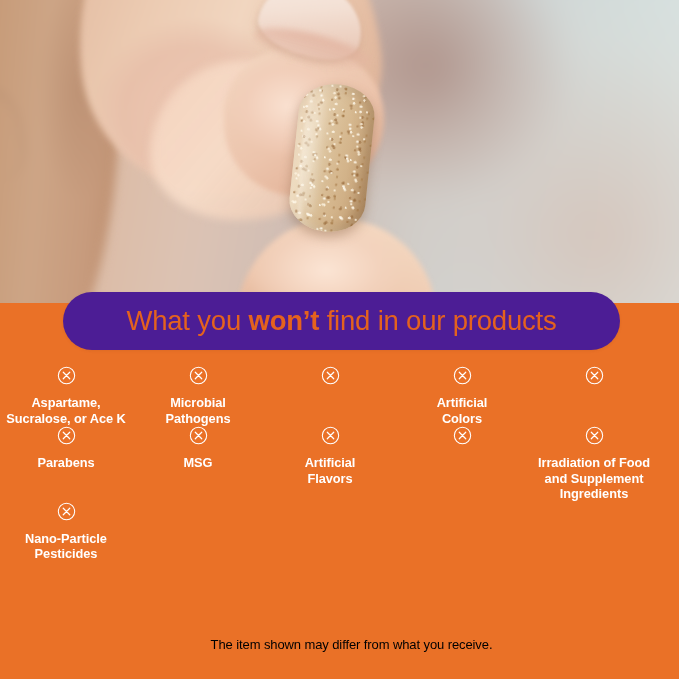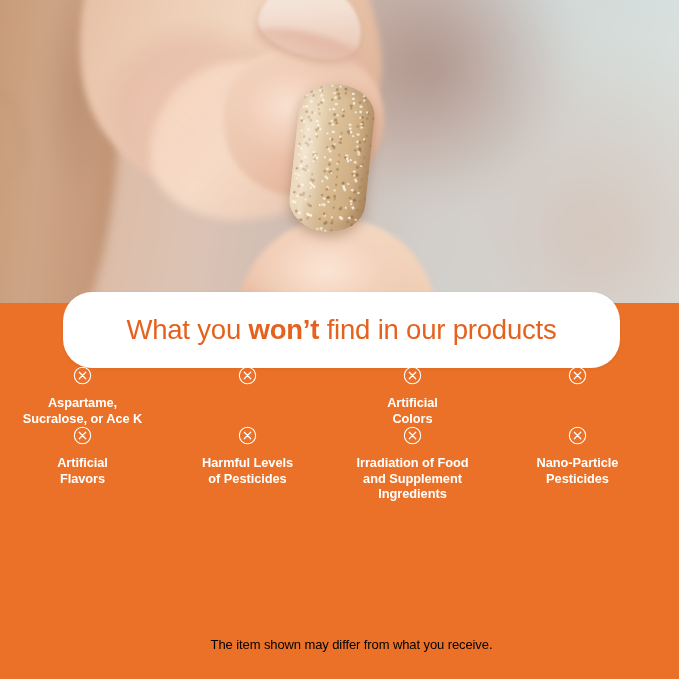--- a/index.html
+++ b/index.html
@@ -240,22 +240,22 @@
     height: 376px;
     background: #ea7127;
   }
 
   
   .headline-pill {
     position: absolute;
     left: 63px;
     top: 292px;
     width: 557px;
-    height: 76px;
-    background: #ffffff;
+    height: 58px;
+    background: #4c1d95;
     border-radius: 29px;
     display: flex;
     align-items: center;
     justify-content: center;
     box-shadow: 0 1px 3px rgba(120,60,20,0.10);
   }
   .headline {
     font-size: 27.5px;
     color: #e4621e;
     letter-spacing: -0.2px;
@@ -266,21 +266,21 @@
     font-weight: 700;
   }
 
   
   .grid {
     position: absolute;
     left: 0;
     top: 366px;
     width: 660px;
     display: grid;
-    grid-template-columns: repeat(4, 1fr);
+    grid-template-columns: repeat(5, 1fr);
     row-gap: 0;
     column-gap: 0;
   }
   .cell {
     display: flex;
     flex-direction: column;
     align-items: center;
     padding: 0 6px;
   }
   .x-icon {
@@ -355,20 +355,30 @@
       <span class="cell-label">Aspartame,
 Sucralose, or Ace K</span>
     </div>
     <div class="cell row-1">
       <span class="x-icon">
         <svg width="19" height="19" viewBox="0 0 20 20" aria-hidden="true">
           <circle cx="10" cy="10" r="8.6" fill="none" stroke="#ffffff" stroke-width="1.1"></circle>
           <path d="M6.6 6.6 L13.4 13.4 M13.4 6.6 L6.6 13.4" stroke="#ffffff" stroke-width="1.3" stroke-linecap="round"></path>
         </svg>
       </span>
+      <span class="cell-label">Microbial
+Pathogens</span>
+    </div>
+    <div class="cell row-1">
+      <span class="x-icon">
+        <svg width="19" height="19" viewBox="0 0 20 20" aria-hidden="true">
+          <circle cx="10" cy="10" r="8.6" fill="none" stroke="#ffffff" stroke-width="1.1"></circle>
+          <path d="M6.6 6.6 L13.4 13.4 M13.4 6.6 L6.6 13.4" stroke="#ffffff" stroke-width="1.3" stroke-linecap="round"></path>
+        </svg>
+      </span>
     </div>
     <div class="cell row-1">
       <span class="x-icon">
         <svg width="19" height="19" viewBox="0 0 20 20" aria-hidden="true">
           <circle cx="10" cy="10" r="8.6" fill="none" stroke="#ffffff" stroke-width="1.1"></circle>
           <path d="M6.6 6.6 L13.4 13.4 M13.4 6.6 L6.6 13.4" stroke="#ffffff" stroke-width="1.3" stroke-linecap="round"></path>
         </svg>
       </span>
       <span class="cell-label">Artificial
 Colors</span>
@@ -382,33 +392,49 @@
         </svg>
       </span>
     </div>
     <div class="cell row-2">
       <span class="x-icon">
         <svg width="19" height="19" viewBox="0 0 20 20" aria-hidden="true">
           <circle cx="10" cy="10" r="8.6" fill="none" stroke="#ffffff" stroke-width="1.1"></circle>
           <path d="M6.6 6.6 L13.4 13.4 M13.4 6.6 L6.6 13.4" stroke="#ffffff" stroke-width="1.3" stroke-linecap="round"></path>
         </svg>
       </span>
+      <span class="cell-label">Parabens</span>
+    </div>
+    <div class="cell row-2">
+      <span class="x-icon">
+        <svg width="19" height="19" viewBox="0 0 20 20" aria-hidden="true">
+          <circle cx="10" cy="10" r="8.6" fill="none" stroke="#ffffff" stroke-width="1.1"></circle>
+          <path d="M6.6 6.6 L13.4 13.4 M13.4 6.6 L6.6 13.4" stroke="#ffffff" stroke-width="1.3" stroke-linecap="round"></path>
+        </svg>
+      </span>
+      <span class="cell-label">MSG</span>
+    </div>
+    <div class="cell row-2">
+      <span class="x-icon">
+        <svg width="19" height="19" viewBox="0 0 20 20" aria-hidden="true">
+          <circle cx="10" cy="10" r="8.6" fill="none" stroke="#ffffff" stroke-width="1.1"></circle>
+          <path d="M6.6 6.6 L13.4 13.4 M13.4 6.6 L6.6 13.4" stroke="#ffffff" stroke-width="1.3" stroke-linecap="round"></path>
+        </svg>
+      </span>
       <span class="cell-label">Artificial
 Flavors</span>
     </div>
 
     <div class="cell row-3">
       <span class="x-icon">
         <svg width="19" height="19" viewBox="0 0 20 20" aria-hidden="true">
           <circle cx="10" cy="10" r="8.6" fill="none" stroke="#ffffff" stroke-width="1.1"></circle>
           <path d="M6.6 6.6 L13.4 13.4 M13.4 6.6 L6.6 13.4" stroke="#ffffff" stroke-width="1.3" stroke-linecap="round"></path>
         </svg>
       </span>
-      <span class="cell-label">Harmful Levels
-of Pesticides</span>
     </div>
     <div class="cell row-3">
       <span class="x-icon">
         <svg width="19" height="19" viewBox="0 0 20 20" aria-hidden="true">
           <circle cx="10" cy="10" r="8.6" fill="none" stroke="#ffffff" stroke-width="1.1"></circle>
           <path d="M6.6 6.6 L13.4 13.4 M13.4 6.6 L6.6 13.4" stroke="#ffffff" stroke-width="1.3" stroke-linecap="round"></path>
         </svg>
       </span>
       <span class="cell-label">Irradiation of Food
 and Supplement

